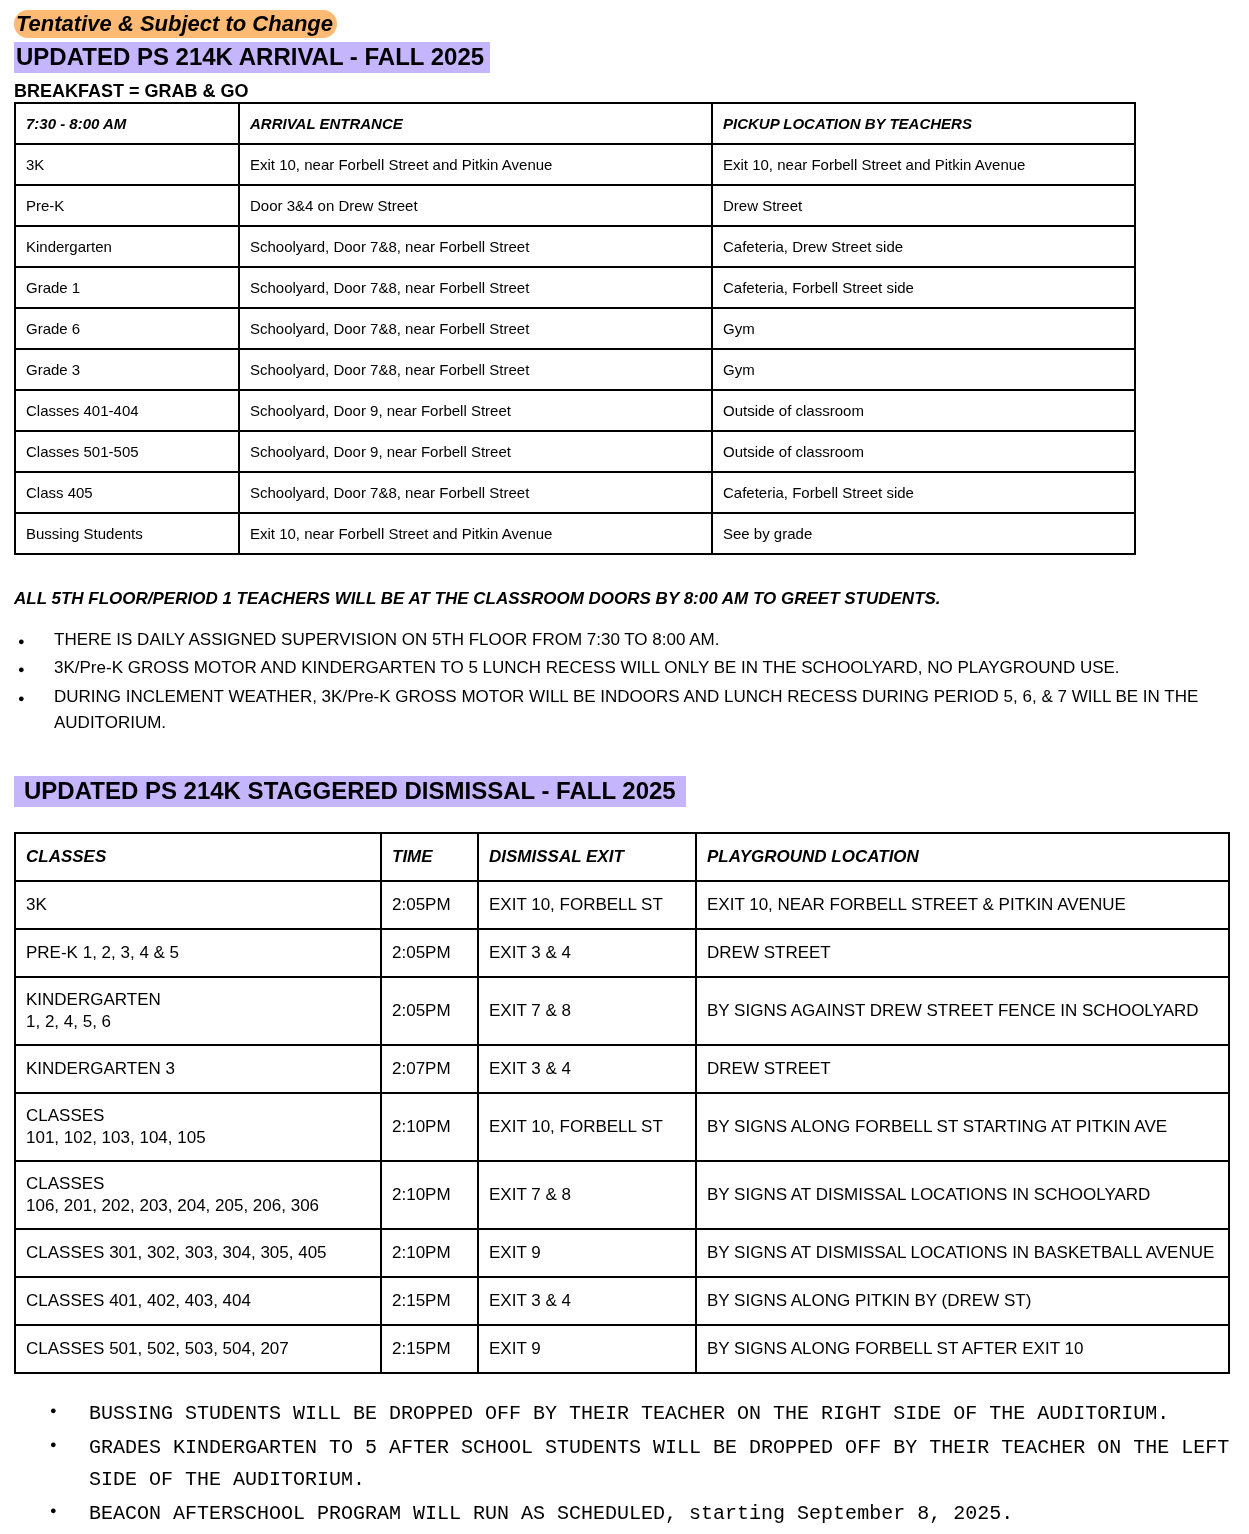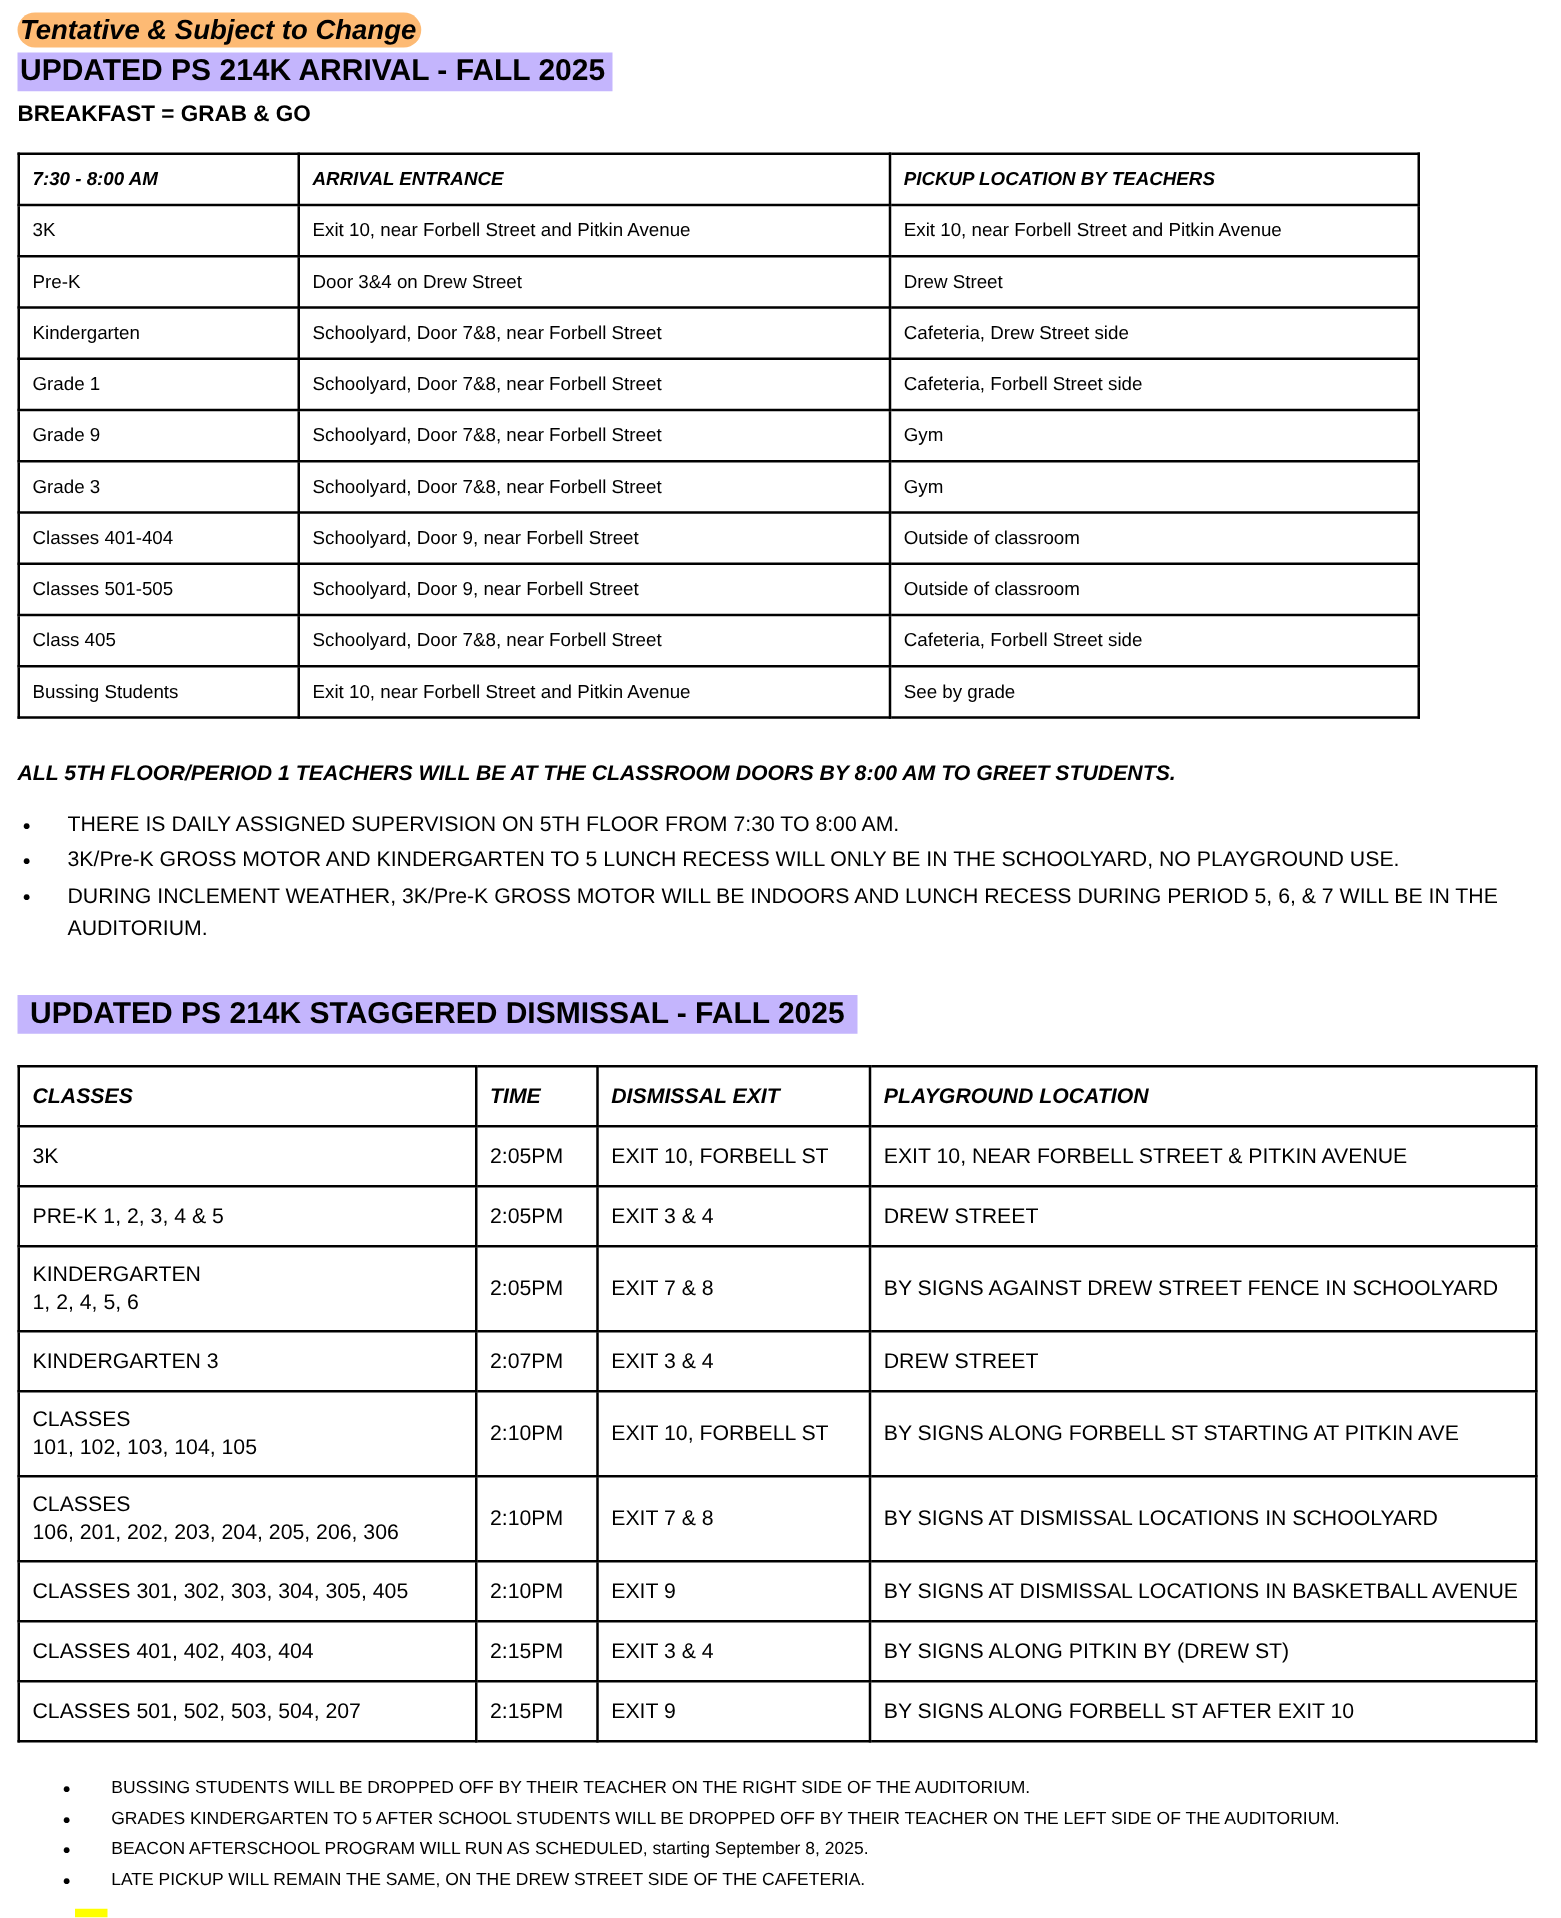--- a/index.html
+++ b/index.html
@@ -16,21 +16,21 @@
 
   .title-tentative {
     font-size: 22px; font-weight: bold; font-style: italic;
     display: inline-block; padding: 1px 4px 2px 2px; line-height: 1.15;
   }
   .title-arrival {
     font-size: 24px; font-weight: bold;
     display: inline-block; padding: 1px 6px 2px 2px; line-height: 1.15;
     margin-top: 4px;
   }
-  .breakfast-note { font-size: 18px; font-weight: bold; margin: 8px 0 20px 0; }
+  .breakfast-note { font-size: 18px; font-weight: bold; margin: 8px 0 0 0; }
 
   table { border-collapse: collapse; table-layout: fixed; }
   table, th, td { border: 2px solid #000000; }
   th, td {
     text-align: left; vertical-align: middle;
     padding: 11px 10px; white-space: pre-line;
   }
 
   .arrival-table { width: 1120px; font-size: 15px; }
   .arrival-table th { font-style: italic; font-weight: bold; font-size: 15px; }
@@ -64,21 +64,21 @@
   .dismissal-table th { font-style: italic; font-weight: bold; font-size: 17px; }
   .dismissal-table td, .dismissal-table th { height: 48px; line-height: 1.3; }
   .dismissal-table col:nth-child(1) { width: 366px; }
   .dismissal-table col:nth-child(2) { width: 97px; }
   .dismissal-table col:nth-child(3) { width: 218px; }
   .dismissal-table col:nth-child(4) { width: 533px; }
 
   ul.bottom-notes { list-style: none; margin-top: 24px; }
   ul.bottom-notes li {
     position: relative; padding-left: 45px; margin-left: 30px;
-    font-size: 14px; line-height: 1.6; margin-bottom: 2px;
+    font-size: 20px; line-height: 1.6; margin-bottom: 2px; font-family: Liberation Mono, monospace;
   }
   ul.bottom-notes li::before {
     content: "\25CF"; font-size: 11px;
     position: absolute; left: 6px; top: 5px;
   }
 
   .cutoff-highlight {
     position: absolute; left: 60px; bottom: 0;
     width: 26px; height: 7px; background: #ffff00;
   }
@@ -126,21 +126,21 @@
           <td>Kindergarten</td>
           <td>Schoolyard, Door 7&amp;8, near Forbell Street</td>
           <td>Cafeteria, Drew Street side</td>
         </tr>
         <tr>
           <td>Grade 1</td>
           <td>Schoolyard, Door 7&amp;8, near Forbell Street</td>
           <td>Cafeteria, Forbell Street side</td>
         </tr>
         <tr>
-          <td>Grade 9</td>
+          <td>Grade 6</td>
           <td>Schoolyard, Door 7&amp;8, near Forbell Street</td>
           <td>Gym</td>
         </tr>
         <tr>
           <td>Grade 3</td>
           <td>Schoolyard, Door 7&amp;8, near Forbell Street</td>
           <td>Gym</td>
         </tr>
         <tr>
           <td>Classes 401-404</td>

